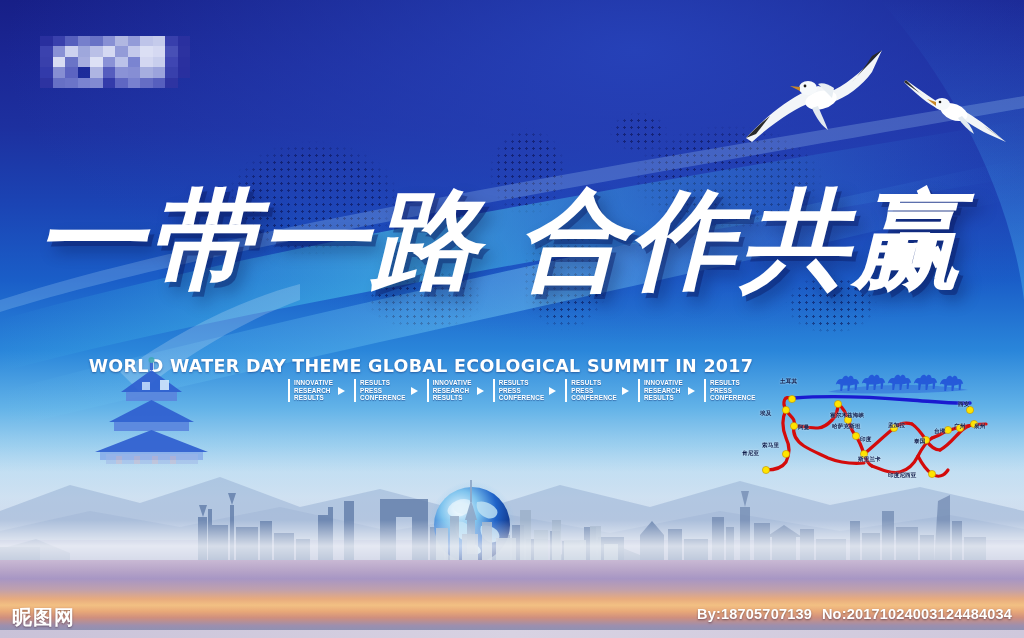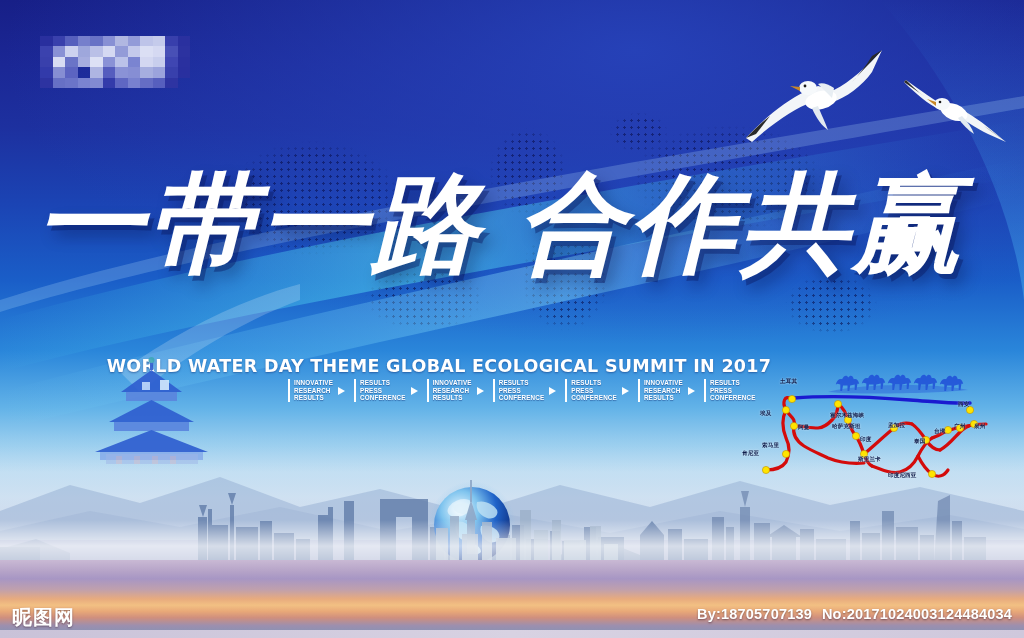--- a/index.html
+++ b/index.html
@@ -59,21 +59,21 @@
       radial-gradient(ellipse 62px 40px at 88% 80%, #000 55%, transparent 74%),
       radial-gradient(ellipse 38px 26px at 62% 28%, #000 55%, transparent 76%);
     opacity:.92;
   }
 
   
   .ribbon{position:absolute;left:0;top:0;width:1024px;height:638px;pointer-events:none;}
 
   
   .headline{
-    position:absolute;left:0;top:148px;width:1000px;
+    position:absolute;left:0;top:164px;width:1000px;
     text-align:center;
     font-family:"DejaVu Serif","Liberation Serif",serif;
     font-weight:700;
     font-size:108px;
     line-height:150px;
     color:#ffffff;
     letter-spacing:4px;
     white-space:nowrap;
     text-shadow:
       4px 5px 0 rgba(10,24,96,.42),
@@ -88,21 +88,21 @@
     color:#ffffff;
     font-size:21px;font-weight:700;letter-spacing:1px;
     text-shadow:1px 2px 2px rgba(10,40,110,.55);
     white-space:nowrap;
   }
   .sub-cn .dash{
     display:inline-block;width:52px;height:3px;background:#fff;
     vertical-align:middle;margin-right:12px;border-radius:2px;
   }
   .sub-en{
-    position:absolute;left:18px;top:356px;width:842px;text-align:center;
+    position:absolute;left:0;top:356px;width:842px;text-align:center;
     color:#ffffff;
     font-size:17.5px;font-weight:700;letter-spacing:.3px;
     font-family:"DejaVu Sans","Liberation Sans",sans-serif;
     text-shadow:0 1px 2px rgba(10,40,110,.5);
     white-space:nowrap;
   }
 
   
   .strip{
     position:absolute;left:288px;top:379px;

